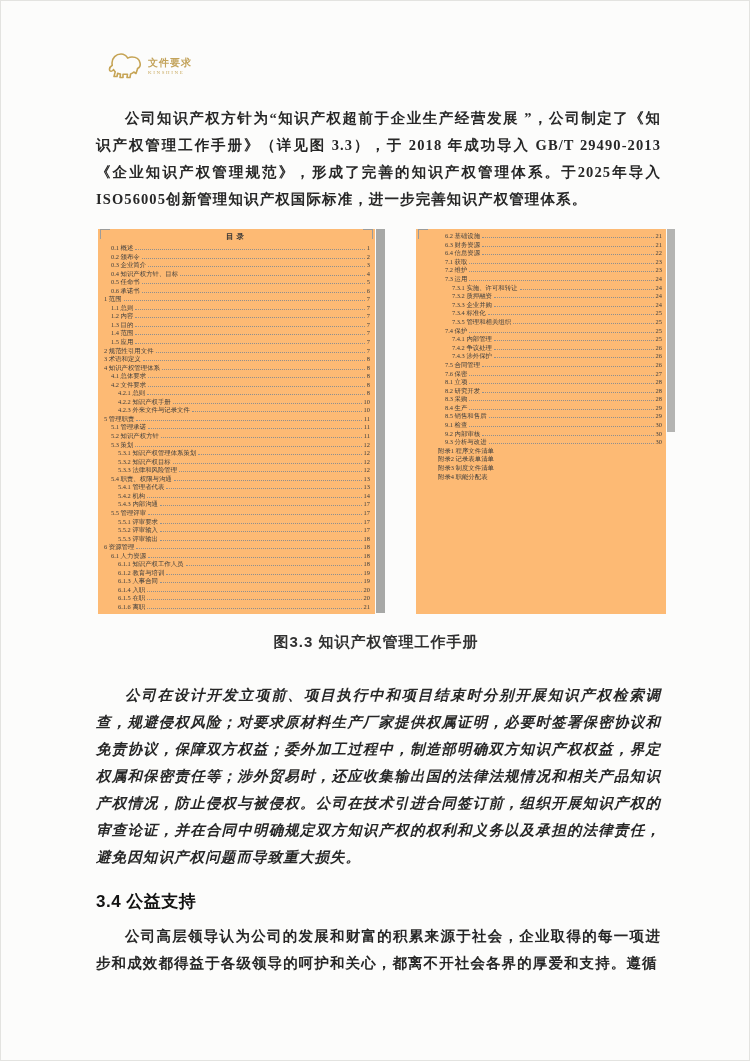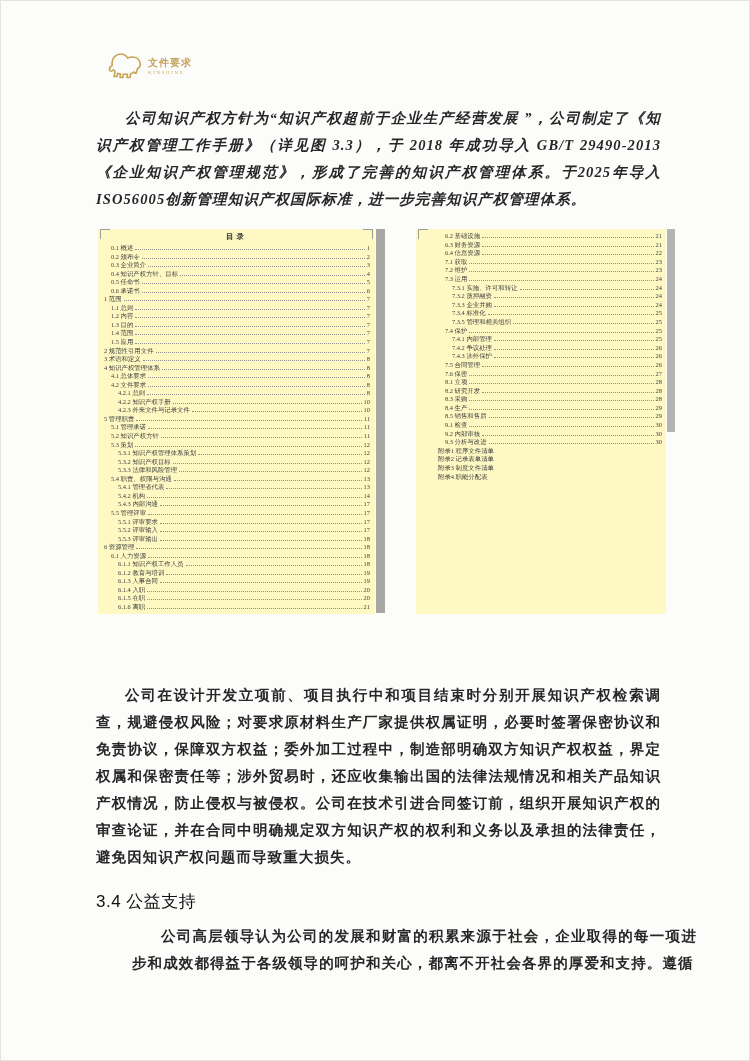--- a/index.html
+++ b/index.html
@@ -16,26 +16,26 @@
   .logo-en{font-size:5px;color:#c9ab62;letter-spacing:1.6px;margin-top:2px;}
   .company-name{
     position:absolute;top:57px;right:128px;font-size:16px;font-weight:bold;
     color:#262626;letter-spacing:1.5px;
   }
   
   .para{
     position:absolute;left:95px;width:565px;font-size:14.5px;line-height:27px;
     color:#272727;text-align:justify;text-indent:2em;letter-spacing:1.1px;font-weight:600;
   }
-  .para1{top:104px;font-style:italic;}
-  .para2{top:681px;}
-  .para3{top:922px;margin-left:36px;}
+  .para1{top:104px;}
+  .para2{top:681px;font-style:italic;}
+  .para3{top:922px;}
   
   .fig{position:absolute;left:0;top:228px;width:750px;height:385px;}
-  .toc-page{position:absolute;top:0;background:#fef9c3;}
+  .toc-page{position:absolute;top:0;background:#fdba74;}
   .toc-page.left{left:97px;width:277px;height:385px;}
   .toc-page.right{left:415px;width:250px;height:385px;}
   .strip{position:absolute;top:0;}
   .strip-left{left:375px;width:9px;height:384px;background:#a7a8a6;}
   .strip-right{left:666px;width:8px;height:203px;background:#b4b4b2;}
   .cm{position:absolute;width:9px;height:9px;}
   .cm-tl{left:2px;top:0;border-left:1px solid #9c9c9a;border-top:1px solid #9c9c9a;}
   .cm-tr{right:2px;top:0;border-right:1px solid #9c9c9a;border-top:1px solid #9c9c9a;}
   .toc-title{
     position:absolute;left:0;right:0;top:4px;text-align:center;
@@ -49,21 +49,21 @@
   .toc-row .pg{flex:0 0 auto;}
   
   .caption{
     position:absolute;left:0;width:750px;top:632px;text-align:center;
     font-family:"Liberation Sans","DejaVu Sans",sans-serif;
     font-size:15px;font-weight:bold;color:#313131;letter-spacing:1px;
   }
   .section-heading{
     position:absolute;left:95px;top:889px;
     font-family:"Liberation Sans","DejaVu Sans",sans-serif;
-    font-size:17px;font-weight:normal;color:#121212;letter-spacing:0.5px;
+    font-size:17px;font-weight:bold;color:#121212;letter-spacing:0.5px;
   }
 </style>
 </head>
 <body>
 
 <div class="page">
 
   <div class="header-logo">
     <span class="logo-icon">
       <svg width="36" height="31" viewBox="0 0 36 31">
@@ -440,20 +440,21 @@
             <span>附录3 制度文件清单</span>
           </div>
           <div class="toc-row" style="padding-left: 0px;">
             <span>附录4 职能分配表</span>
           </div>
         </div>
     </div>
     <div class="strip strip-right"></div>
   </div>
 
+  <div class="caption">图3.3  知识产权管理工作手册</div>
 
   <div class="para para2">公司在设计开发立项前、项目执行中和项目结束时分别开展知识产权检索调查，规避侵权风险；对要求原材料生产厂家提供权属证明，必要时签署保密协议和免责协议，保障双方权益；委外加工过程中，制造部明确双方知识产权权益，界定权属和保密责任等；涉外贸易时，还应收集输出国的法律法规情况和相关产品知识产权情况，防止侵权与被侵权。公司在技术引进合同签订前，组织开展知识产权的审查论证，并在合同中明确规定双方知识产权的权利和义务以及承担的法律责任，避免因知识产权问题而导致重大损失。</div>
 
   <div class="section-heading">3.4 公益支持</div>
 
   <div class="para para3">公司高层领导认为公司的发展和财富的积累来源于社会，企业取得的每一项进步和成效都得益于各级领导的呵护和关心，都离不开社会各界的厚爱和支持。遵循</div>
 
 </div>
 
 </body></html>

